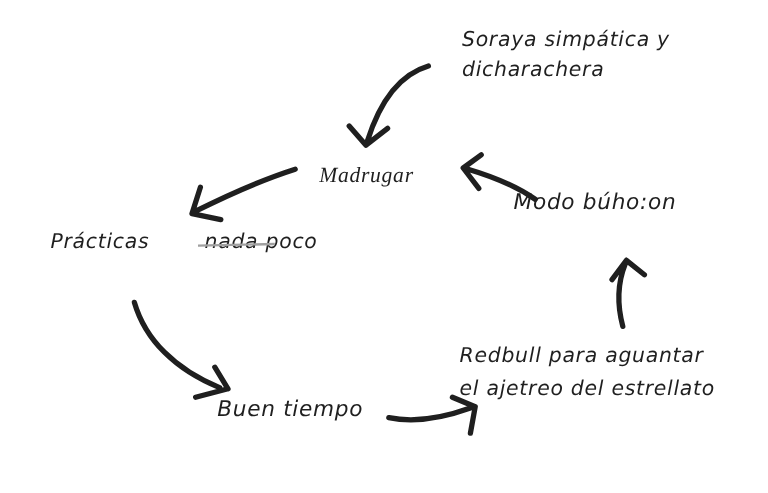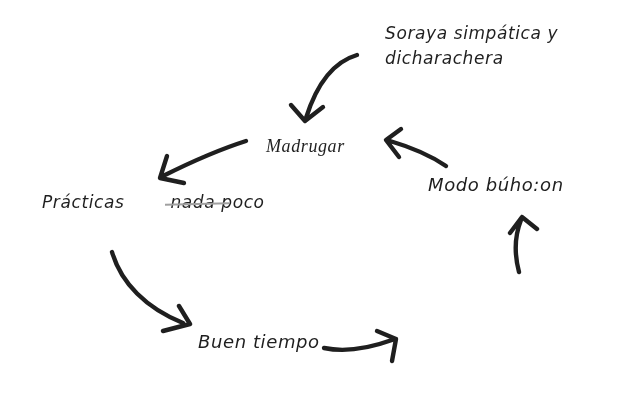--- a/index.html
+++ b/index.html
@@ -26,23 +26,23 @@
     color: var(--ink);
     white-space: nowrap;
     letter-spacing: 0.6px;
   }
   .node .line { display: block; }
   .fs17 { font-size: 17px; line-height: 26px; }
   .fs18 { font-size: 18px; line-height: 26px; }
   .soraya   { left: 357px; top: 21px;  line-height: 25px; margin-left: 28px; }
   .madrugar { left: 266px; top: 133px; font-family: Liberation Serif, serif; }
   .practicas{ left: 42px;  top: 189px; }
-  .buen     { left: 198px; top: 329px; text-align: center; }
+  .buen     { left: 181px; top: 329px; text-align: center; }
   .redbull  { left: 383px; top: 284px; line-height: 27px; }
-  .buho     { left: 428px; top: 172px; }
+  .buho     { left: 428px; top: 156px; }
   .struck { position: relative; display: inline-block; margin-left: 40px; }
   .struck::after {
     content: "";
     position: absolute;
     left: -5px;
     right: -14px;
     top: 52%;
     height: 2px;
     background: var(--strike);
     transform: rotate(-1.2deg);
@@ -85,18 +85,22 @@
   </div>
 
   <div class="node practicas fs17">
     <span class="line"><span>Prácticas</span> <span class="struck">nada</span> <span>poco</span></span>
   </div>
 
   <div class="node buen fs18">
     <span>Buen tiempo</span>
   </div>
 
+  <div class="node redbull fs17">
+    <span class="line">Redbull para aguantar</span>
+    <span class="line">el ajetreo del estrellato</span>
+  </div>
 
   <div class="node buho fs18">
     <span>Modo búho:on</span>
   </div>
 
 </div>
 
 </body></html>

